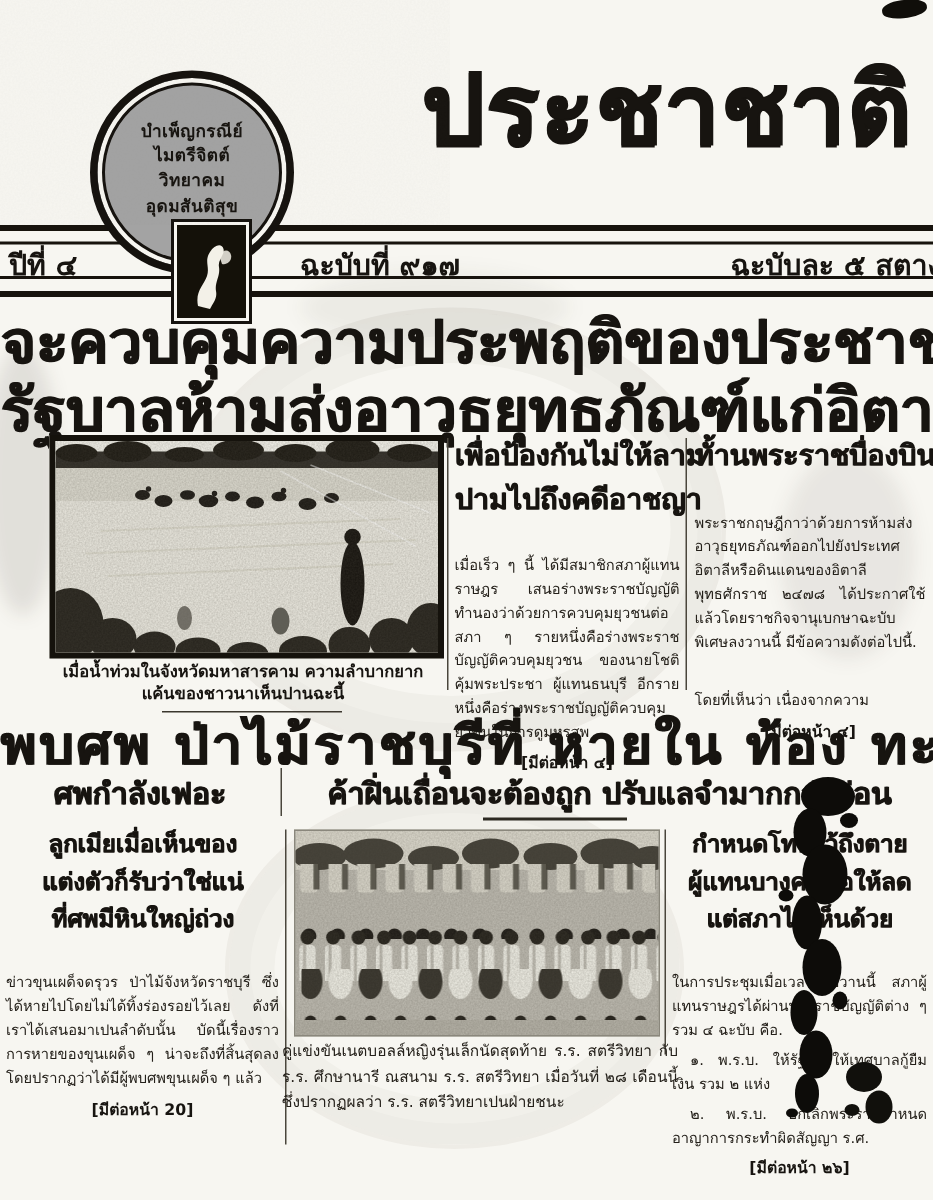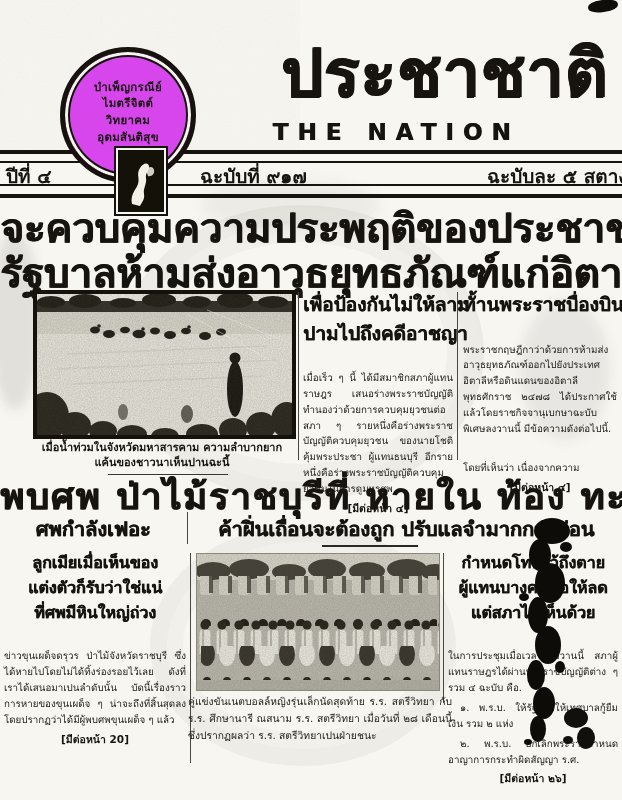--- a/index.html
+++ b/index.html
@@ -5,21 +5,21 @@
   html,body{margin:0;padding:0;background:#ffffff;}
   #page{
     position:relative;width:622px;height:800px;overflow:hidden;
     background:#f7f6f1;
     color:#171410;
     font-family:"DejaVu Sans","Liberation Sans",sans-serif;
   }
   
   .logo-ring{
     position:absolute;left:60px;top:47px;width:126px;height:126px;
-    border:5px solid #15120e;border-radius:50%;background:#d946ef;z-index:4;
+    border:5px solid #15120e;border-radius:50%;background:#a3a3a3;z-index:4;
     box-shadow:inset 0 0 0 3px #f7f6f1, inset 0 0 0 5px #15120e;
   }
   .logo-motto{
     position:absolute;inset:12px 6px 18px 6px;display:flex;flex-direction:column;
     align-items:center;justify-content:center;text-align:center;
     font-size:11.5px;font-weight:bold;line-height:1.45;letter-spacing:.3px;
   }
   .logo-emblem{
     position:absolute;left:116px;top:148px;width:46px;height:62px;z-index:5;
     background:#141109;border:2px solid #f7f6f1;outline:2px solid #15120e;
@@ -134,21 +134,20 @@
   </div>
   <div class="logo-emblem" aria-label="hand-holding-pen-emblem">
     <svg viewBox="0 0 46 62" preserveAspectRatio="none" aria-hidden="true">
       <rect width="46" height="62" fill="#141109"></rect>
       <path d="M14,54 C12,44 18,40 20,34 C22,28 18,24 22,18 C25,13 30,12 31,16 C32,20 27,23 28,28 C29,34 25,38 26,44 C27,49 24,52 22,56 Z" fill="#f3f1e8"></path>
       <path d="M28,20 C31,16 35,16 36,20 C37,24 33,27 30,26 Z" fill="#f3f1e8" opacity=".85"></path>
     </svg>
   </div>
 
   <div class="title-thai">ประชาชาติ</div>
-  <div class="title-en">THE NATION</div>
 
   <div class="info-item info-year">ปีที่ ๔</div>
   <div class="info-item info-issue">ฉะบับที่ ๙๑๗</div>
   <div class="info-item info-price">ฉะบับละ ๕ สตางค์</div>
 
   <div class="hl hl1">จะควบคุมความประพฤติของประชาชน</div>
   <div class="hl hl2">รัฐบาลห้ามส่งอาวุธยุทธภัณฑ์แก่อิตาลี</div>
 
   <div class="photo1">
     <svg viewBox="0 0 255 141" preserveAspectRatio="none" aria-hidden="true">

